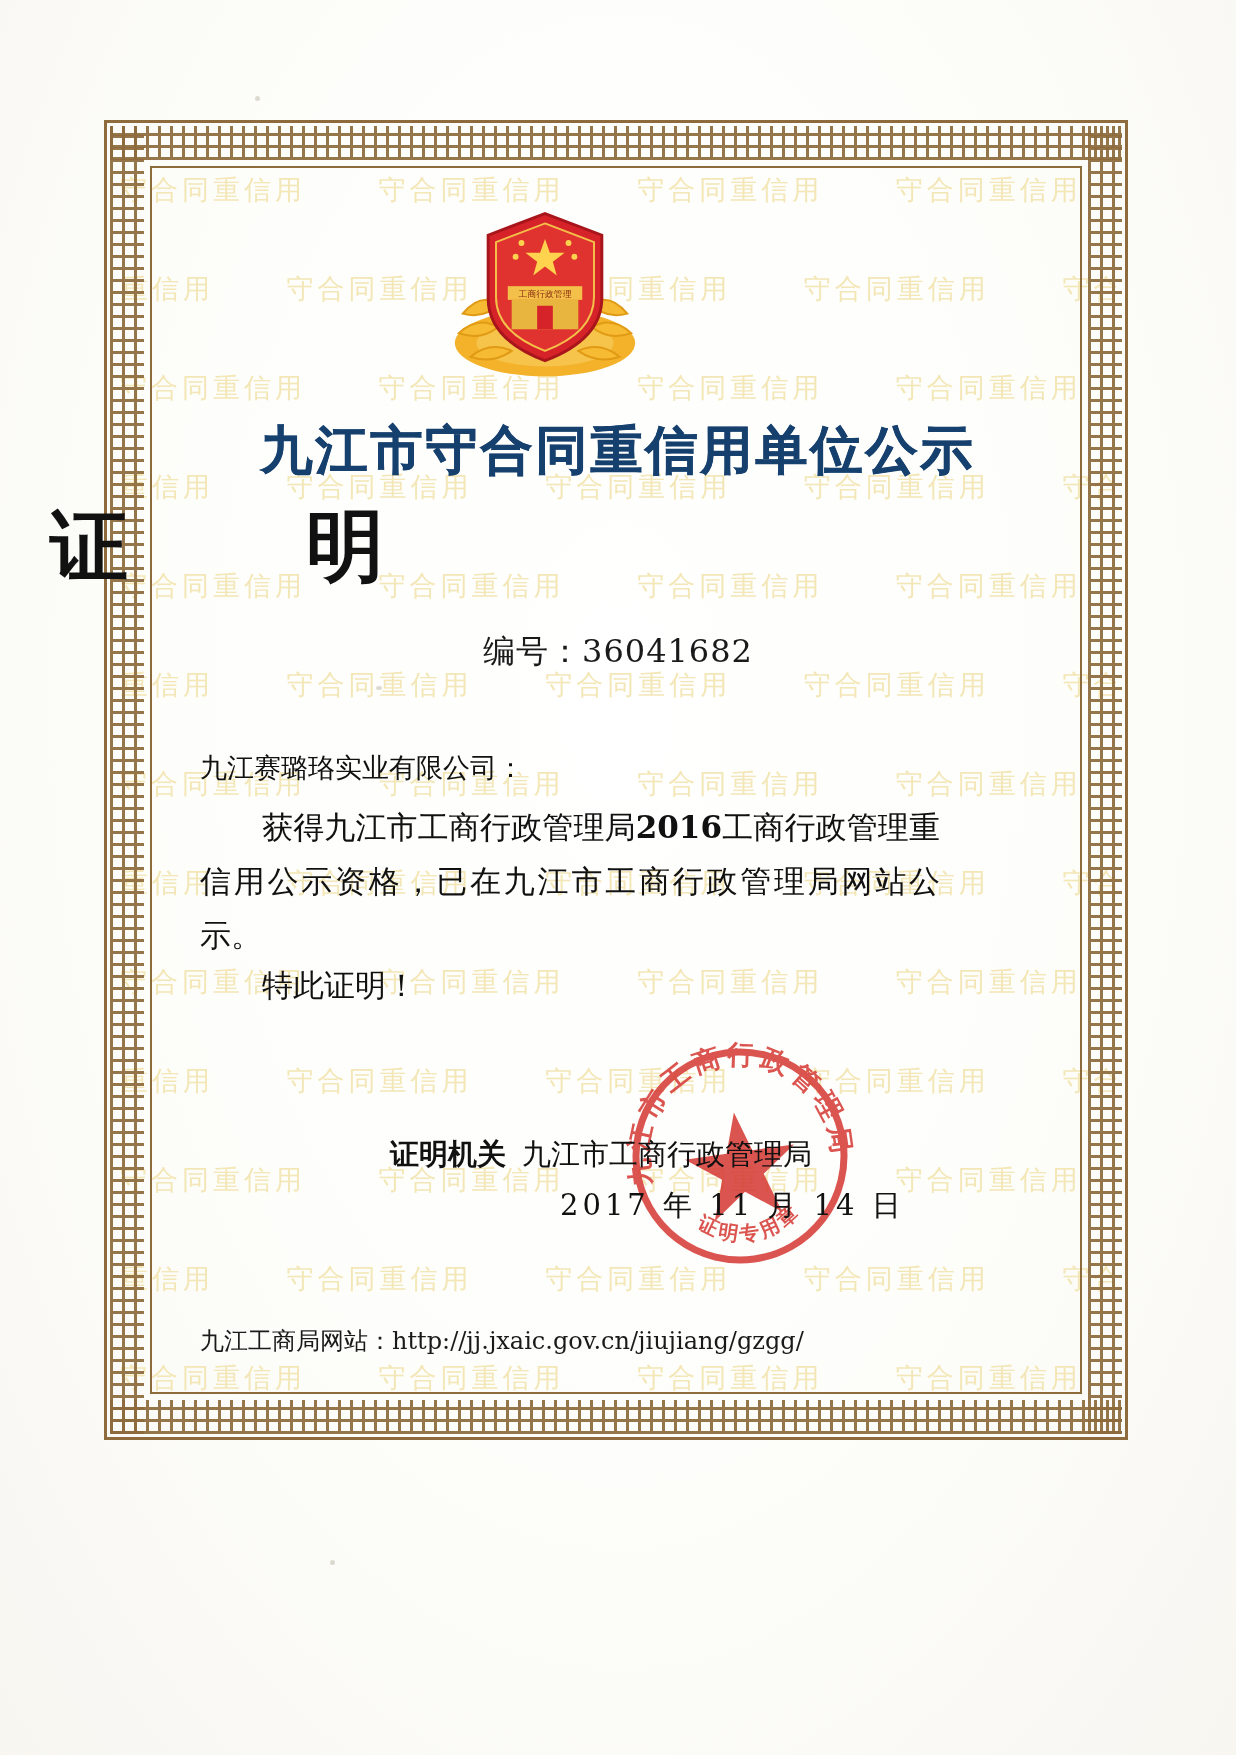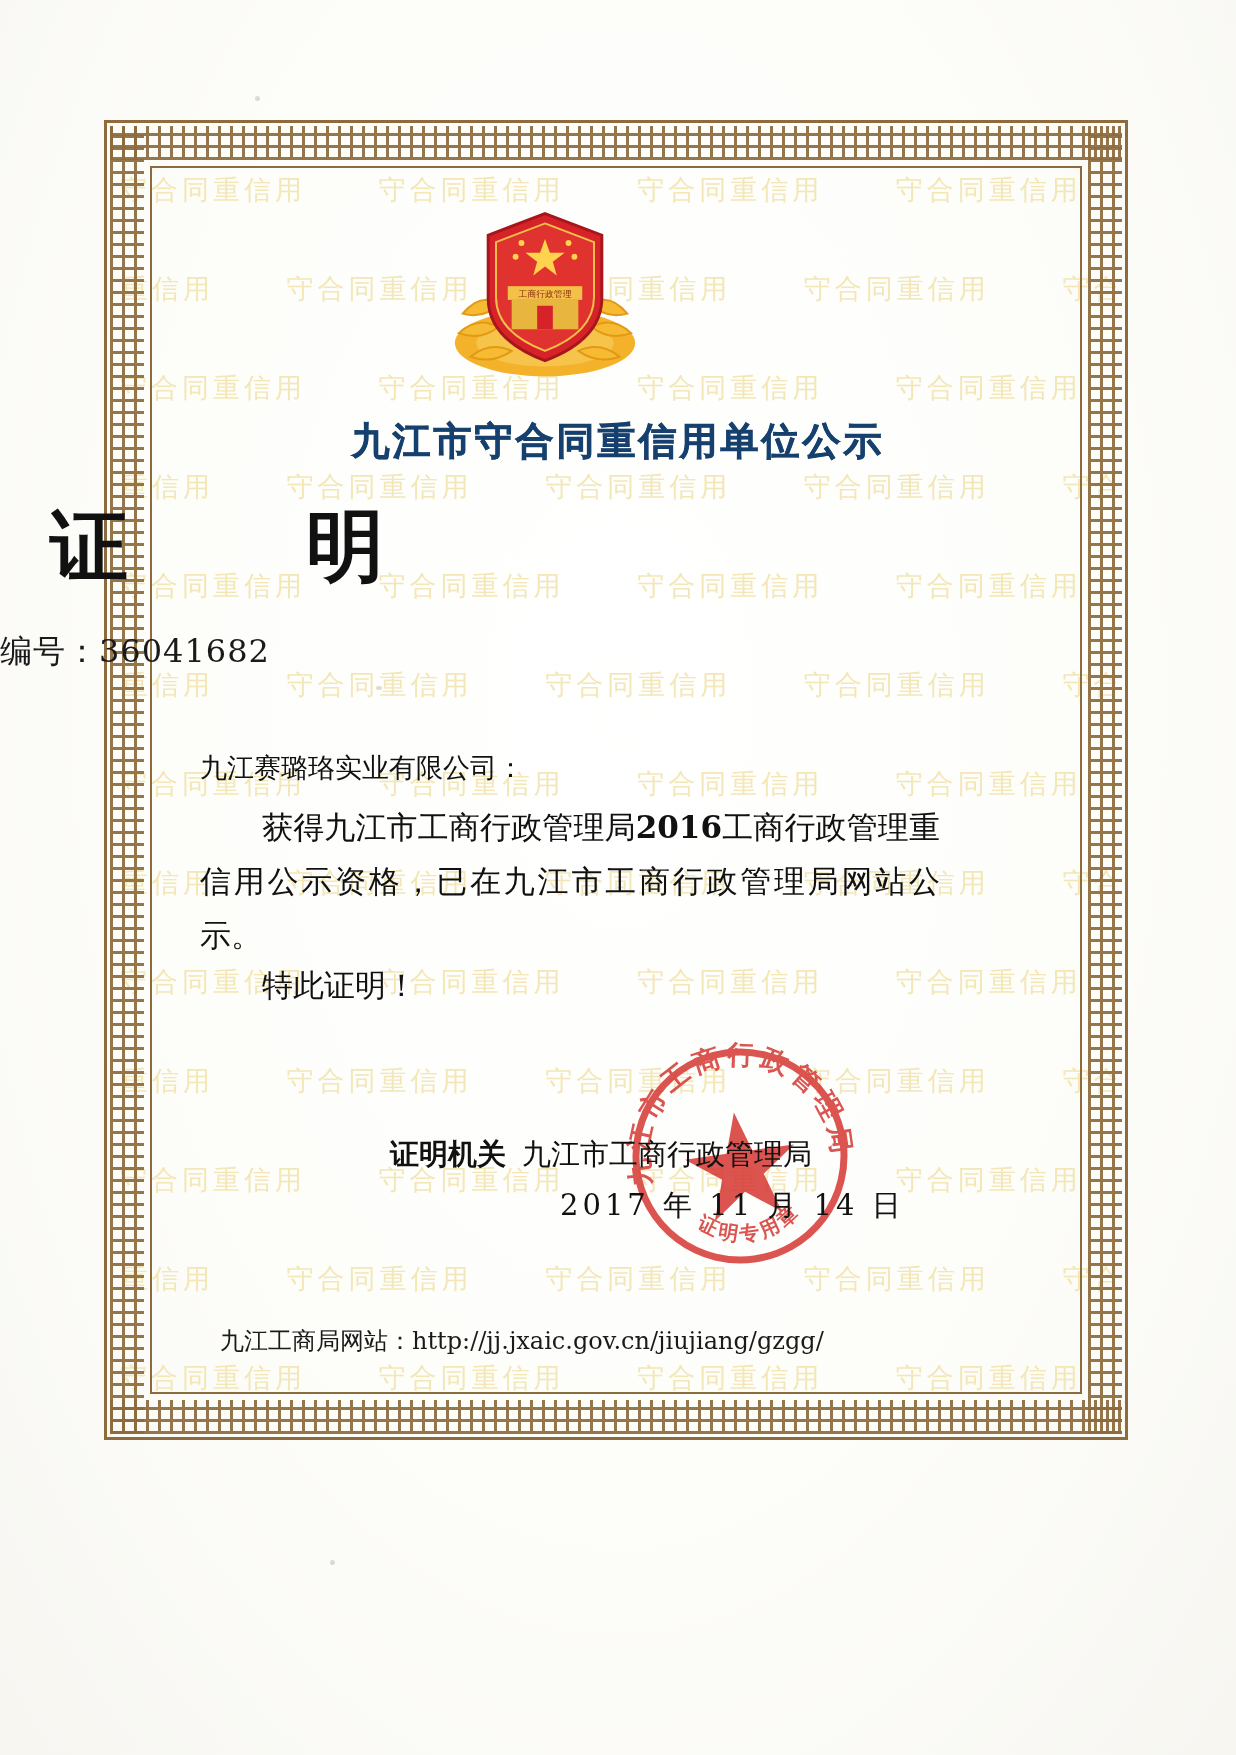--- a/index.html
+++ b/index.html
@@ -61,38 +61,39 @@
   .meander.left{left:110px;top:126px;width:34px;height:1308px;}
   .meander.right{left:1088px;top:126px;width:34px;height:1308px;}
   
   #emblem{
     position:absolute;left:447px;top:196px;width:196px;height:196px;
   }
   
   #main-title{
     position:absolute;left:0;right:0;top:416px;
     text-align:center;
-    font-size:38px;
+    font-size:52px;
     letter-spacing:3px;
     font-weight:bold;
     color:#16406e;
     font-family:"DejaVu Sans","Liberation Sans",sans-serif;
     -webkit-text-stroke:0.6px #16406e;
   }
   #sub-title{
     position:absolute;left:0;right:0;top:495px;
     text-align:left;
     font-size:78px;
     letter-spacing:50px;
     font-weight:bold;
     color:#111;
     text-indent:50px;
   }
   #serial{
     position:absolute;left:0;right:0;top:630px;
+    text-align:center;
     font-size:32px;
     color:#1a1a1a;
     letter-spacing:1px;
     font-family:"DejaVu Serif","Liberation Serif",serif;
   }
   
   #recipient{
     position:absolute;left:200px;top:750px;
     font-size:27px;color:#111;
     font-family:"DejaVu Serif","Liberation Serif",serif;
@@ -127,21 +128,20 @@
   
   #seal{
     position:absolute;left:620px;top:1040px;width:240px;height:232px;
     pointer-events:none;
   }
   
   #footer{
     position:absolute;left:200px;top:1325px;
     font-size:24px;color:#1a1a1a;
     font-family:"DejaVu Serif","Liberation Serif",serif;
-    margin-left:20px;
   }
   #footer a{color:#1a1a1a;text-decoration:none;}
   
   .speck{position:absolute;background:#cfcabd;border-radius:50%;opacity:.7;}
 </style>
 </head>
 <body>
 
 <div id="page">
 

